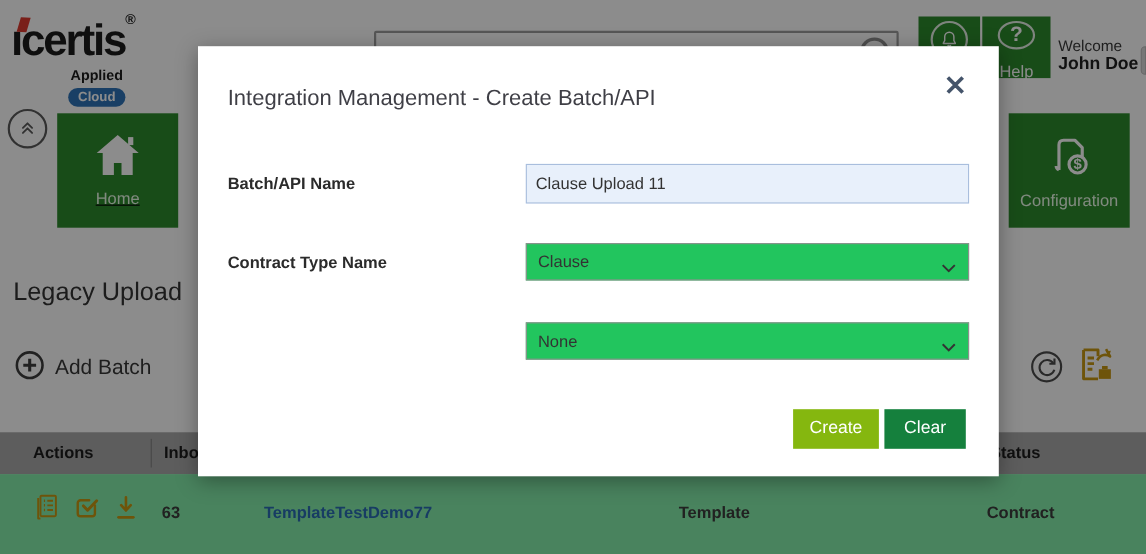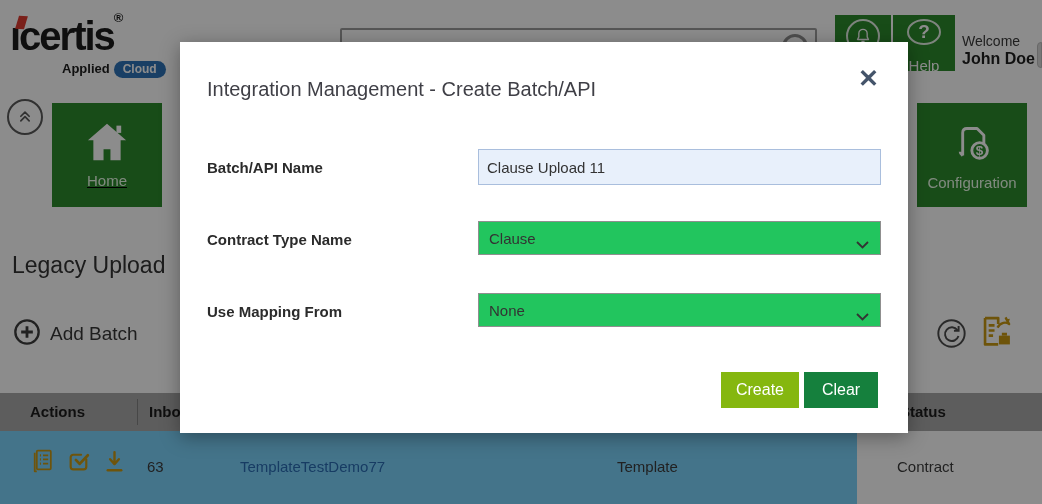--- a/index.html
+++ b/index.html
@@ -5,21 +5,21 @@
   * { margin:0; padding:0; box-sizing:border-box; }
   html,body { width:1042px; height:504px; overflow:hidden; }
   body { font-family:"Liberation Sans", sans-serif; background:#fff; }
   .screen { position:relative; width:1042px; height:504px; background:#fff; overflow:hidden; }
   .abs { position:absolute; }
 
   
   .brand { left:10px; top:10px; font-size:40px; font-weight:bold; color:#1c1c1c; letter-spacing:-2px; }
   .brand sup { font-size:13px; letter-spacing:0; vertical-align:28px; }
   .brand-tick { left:17px; top:16px; width:9px; height:13px; background:#df3b30; transform:skewX(-14deg) rotate(3deg); }
-  .tagline { left:62px; top:61px; font-size:13px; font-weight:bold; color:#1c1c1c; display:flex; gap:4px; }
+  .tagline { left:62px; top:61px; font-size:13px; font-weight:bold; color:#1c1c1c; display:flex; align-items:center; gap:4px;flex-direction:column; }
   .cloud-pill { background:#2f74b8; color:#fff; padding:1px 9px 2px; border-radius:10px; font-size:12px; font-weight:bold; }
 
   .searchbox { left:340px; top:28px; width:477px; height:38px; background:#fff; border:2px solid #9d9d9d; border-radius:2px; }
   .magnifier { position:absolute; right:7px; top:4px; width:26px; height:26px; border:3px solid #8f8f8f; border-radius:50%; }
 
   .sq-btn { width:56px; height:56px; background:#2d8a2d; color:#fff; display:flex; flex-direction:column; align-items:center; justify-content:flex-start; }
   .bell-btn { left:835px; top:15px; }
   .help-btn { left:893px; top:15px; width:62px; }
   .icon-ring { width:34px; height:34px; border:2px solid rgba(255,255,255,.88); border-radius:50%; display:flex; align-items:center; justify-content:center; margin-top:4px; }
   .help-q { font-size:19px; font-weight:bold; color:#fff; }
@@ -43,21 +43,21 @@
   .refresh-wrap { left:936px; top:318px; }
   .export-wrap { left:977px; top:313px; }
 
   
   .thead { left:0; top:393px; width:1042px; height:38px; background:#a9a9a9; }
   .th { position:absolute; top:0; height:38px; line-height:38px; font-size:15px; font-weight:bold; color:#1c1c1c; }
   .th-actions { left:30px; }
   .th-inbox { left:149px; }
   .th-status { left:900px; }
   .th-divider { position:absolute; left:137px; top:6px; width:1px; height:26px; background:#828282; }
-  .trow { left:0; top:431px; width:857px; height:73px; background:#7dd3fc; }
+  .trow { left:0; top:431px; width:1042px; height:73px; background:#86efac;font-weight:bold; }
   .cell { position:absolute; top:27px; font-size:15px; color:#3c3c3c; }
   .cell-actions { left:30px; top:17px; display:flex; gap:10px; align-items:center; }
   .cell-inbox { left:147px; }
   .cell-name { left:240px; color:#2a6db5; }
   .cell-type { left:617px; }
   .cell-status { left:897px; }
 
   
   .backdrop { left:0; top:0; width:1042px; height:504px; background:rgba(0,0,0,0.45); z-index:40; }
   .modal { left:180px; top:42px; width:728px; height:391px; background:#fff; z-index:50; box-shadow:0 4px 18px rgba(0,0,0,.35); }
@@ -223,21 +223,20 @@
     <label class="f-label" style="top:189px">Contract Type Name</label>
     <div class="f-select" style="top:179px">
       <span>Clause</span>
       <span class="chev">
         <svg width="13" height="8" viewBox="0 0 13 8" fill="none" stroke="#333" stroke-width="1.8">
             <path d="M1 1l5.5 5.5L12 1"></path>
           </svg>
       </span>
     </div>
 
-    <label class="f-label" style="top:261px">Use Mapping From</label>
     <div class="f-select" style="top:251px">
       <span>None</span>
       <span class="chev">
         <svg width="13" height="8" viewBox="0 0 13 8" fill="none" stroke="#333" stroke-width="1.8">
             <path d="M1 1l5.5 5.5L12 1"></path>
           </svg>
       </span>
     </div>
 
     <button class="btn btn-create">Create</button>

